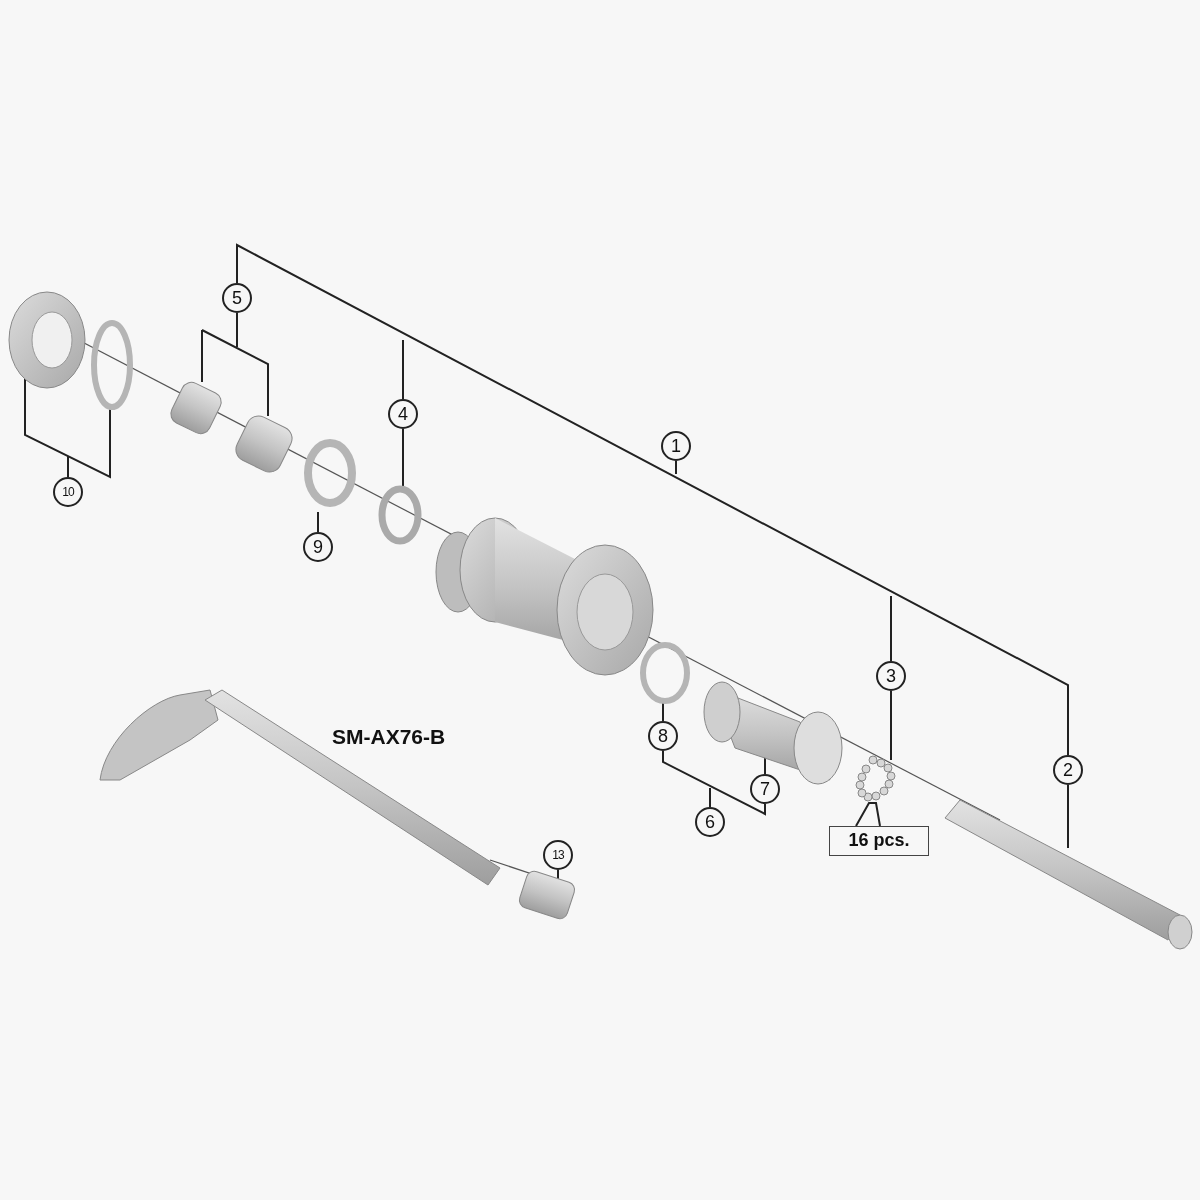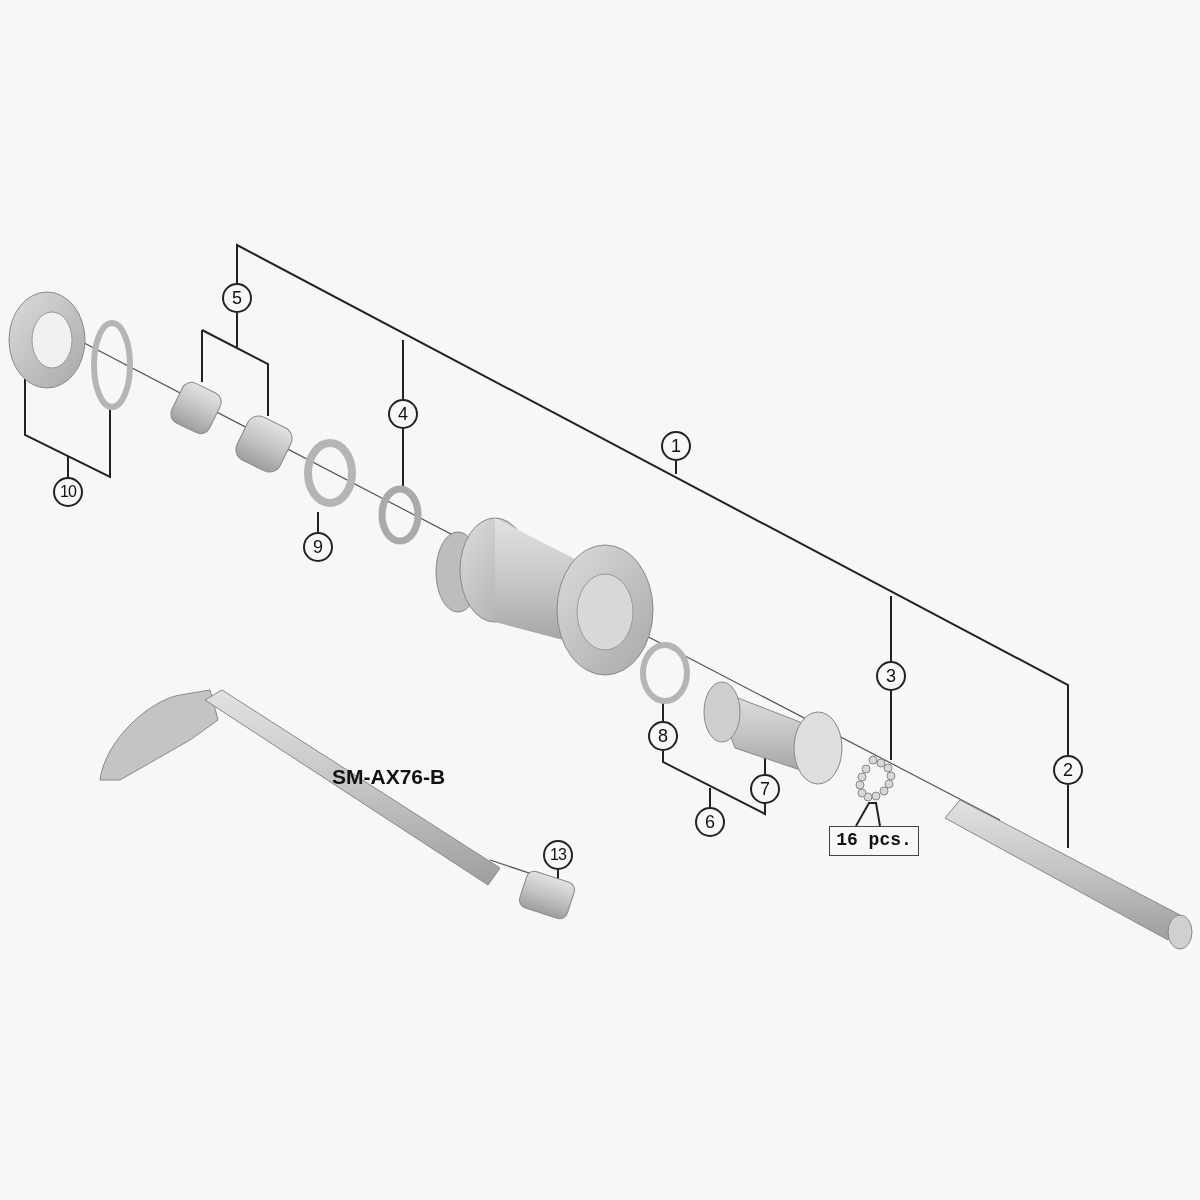--- a/index.html
+++ b/index.html
@@ -1,26 +1,26 @@
 <!DOCTYPE html>
 <html><head>
 <meta charset="utf-8">
 <style>
   html, body { margin: 0; padding: 0; background: #f7f7f7; }
   .canvas { position: relative; width: 1200px; height: 1200px; background: #f7f7f7; overflow: hidden; }
   svg.diagram { position: absolute; left: 0; top: 0; }
   .callout { position: absolute; width: 30px; height: 30px; margin-left: -15px; margin-top: -15px;
     border: 2px solid #222; border-radius: 50%; background: #f7f7f7; box-sizing: border-box;
     font-family: "Liberation Sans", sans-serif; font-size: 18px; line-height: 26px; text-align: center; color: #111; }
-  .callout.two { font-size: 16px; letter-spacing: -1px; }
-  .qty-box { position: absolute; left: 829px; top: 826px; width: 90px; height: 30px; border: 1.5px solid #444;
-    background: #f7f7f7; box-sizing: border-box; font-family: Liberation Mono, monospace; font-weight: bold;
+  .callout.two { font-size: 12px; letter-spacing: -1px; }
+  .qty-box { position: absolute; left: 829px; top: 826px; width: 100px; height: 30px; border: 1.5px solid #444;
+    background: #f7f7f7; box-sizing: border-box; font-family: Liberation Sans, sans-serif; font-weight: bold;
     font-size: 18px; line-height: 27px; text-align: center; color: #111; }
   .model-label { position: absolute; left: 332px; top: 725px; font-family: "Liberation Sans", sans-serif;
-    font-weight: bold; font-size: 21px; color: #111; margin-top: 40px; }
+    font-weight: bold; font-size: 21px; color: #111; }
 </style>
 </head>
 <body>
 
 <div class="canvas">
   <svg class="diagram" width="1200" height="1200" viewBox="0 0 1200 1200">
     <defs>
       <linearGradient id="g1" x1="0" y1="0" x2="0" y2="1">
         <stop offset="0" stop-color="#e2e2e2"></stop>
           <stop offset="0.5" stop-color="#c4c4c4"></stop>

